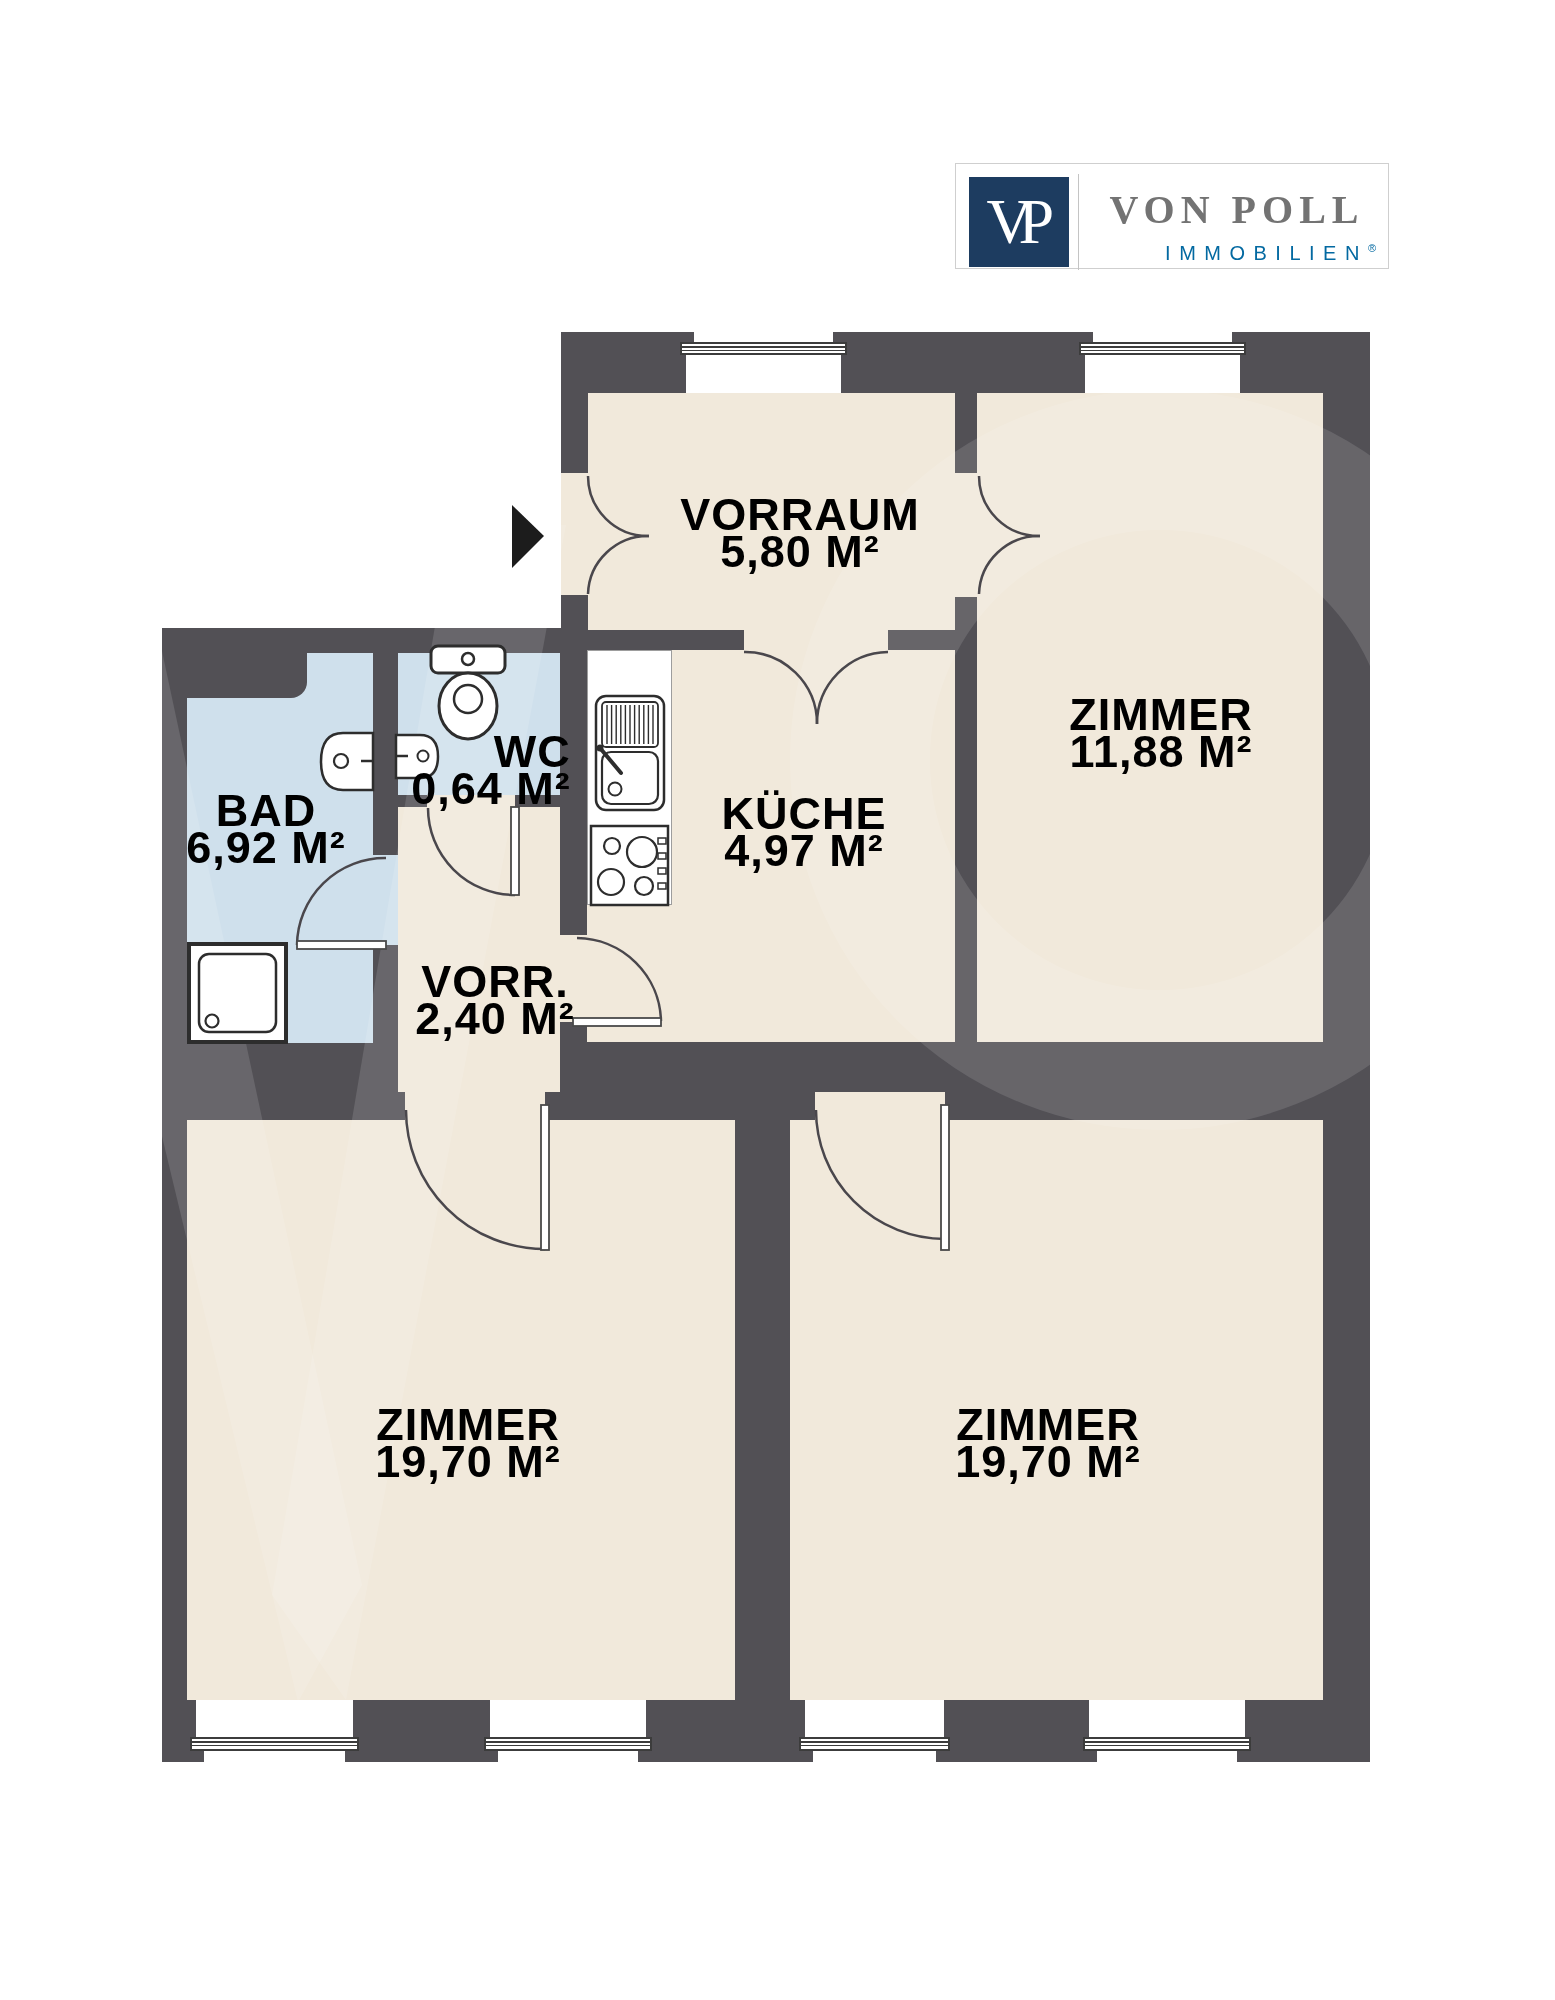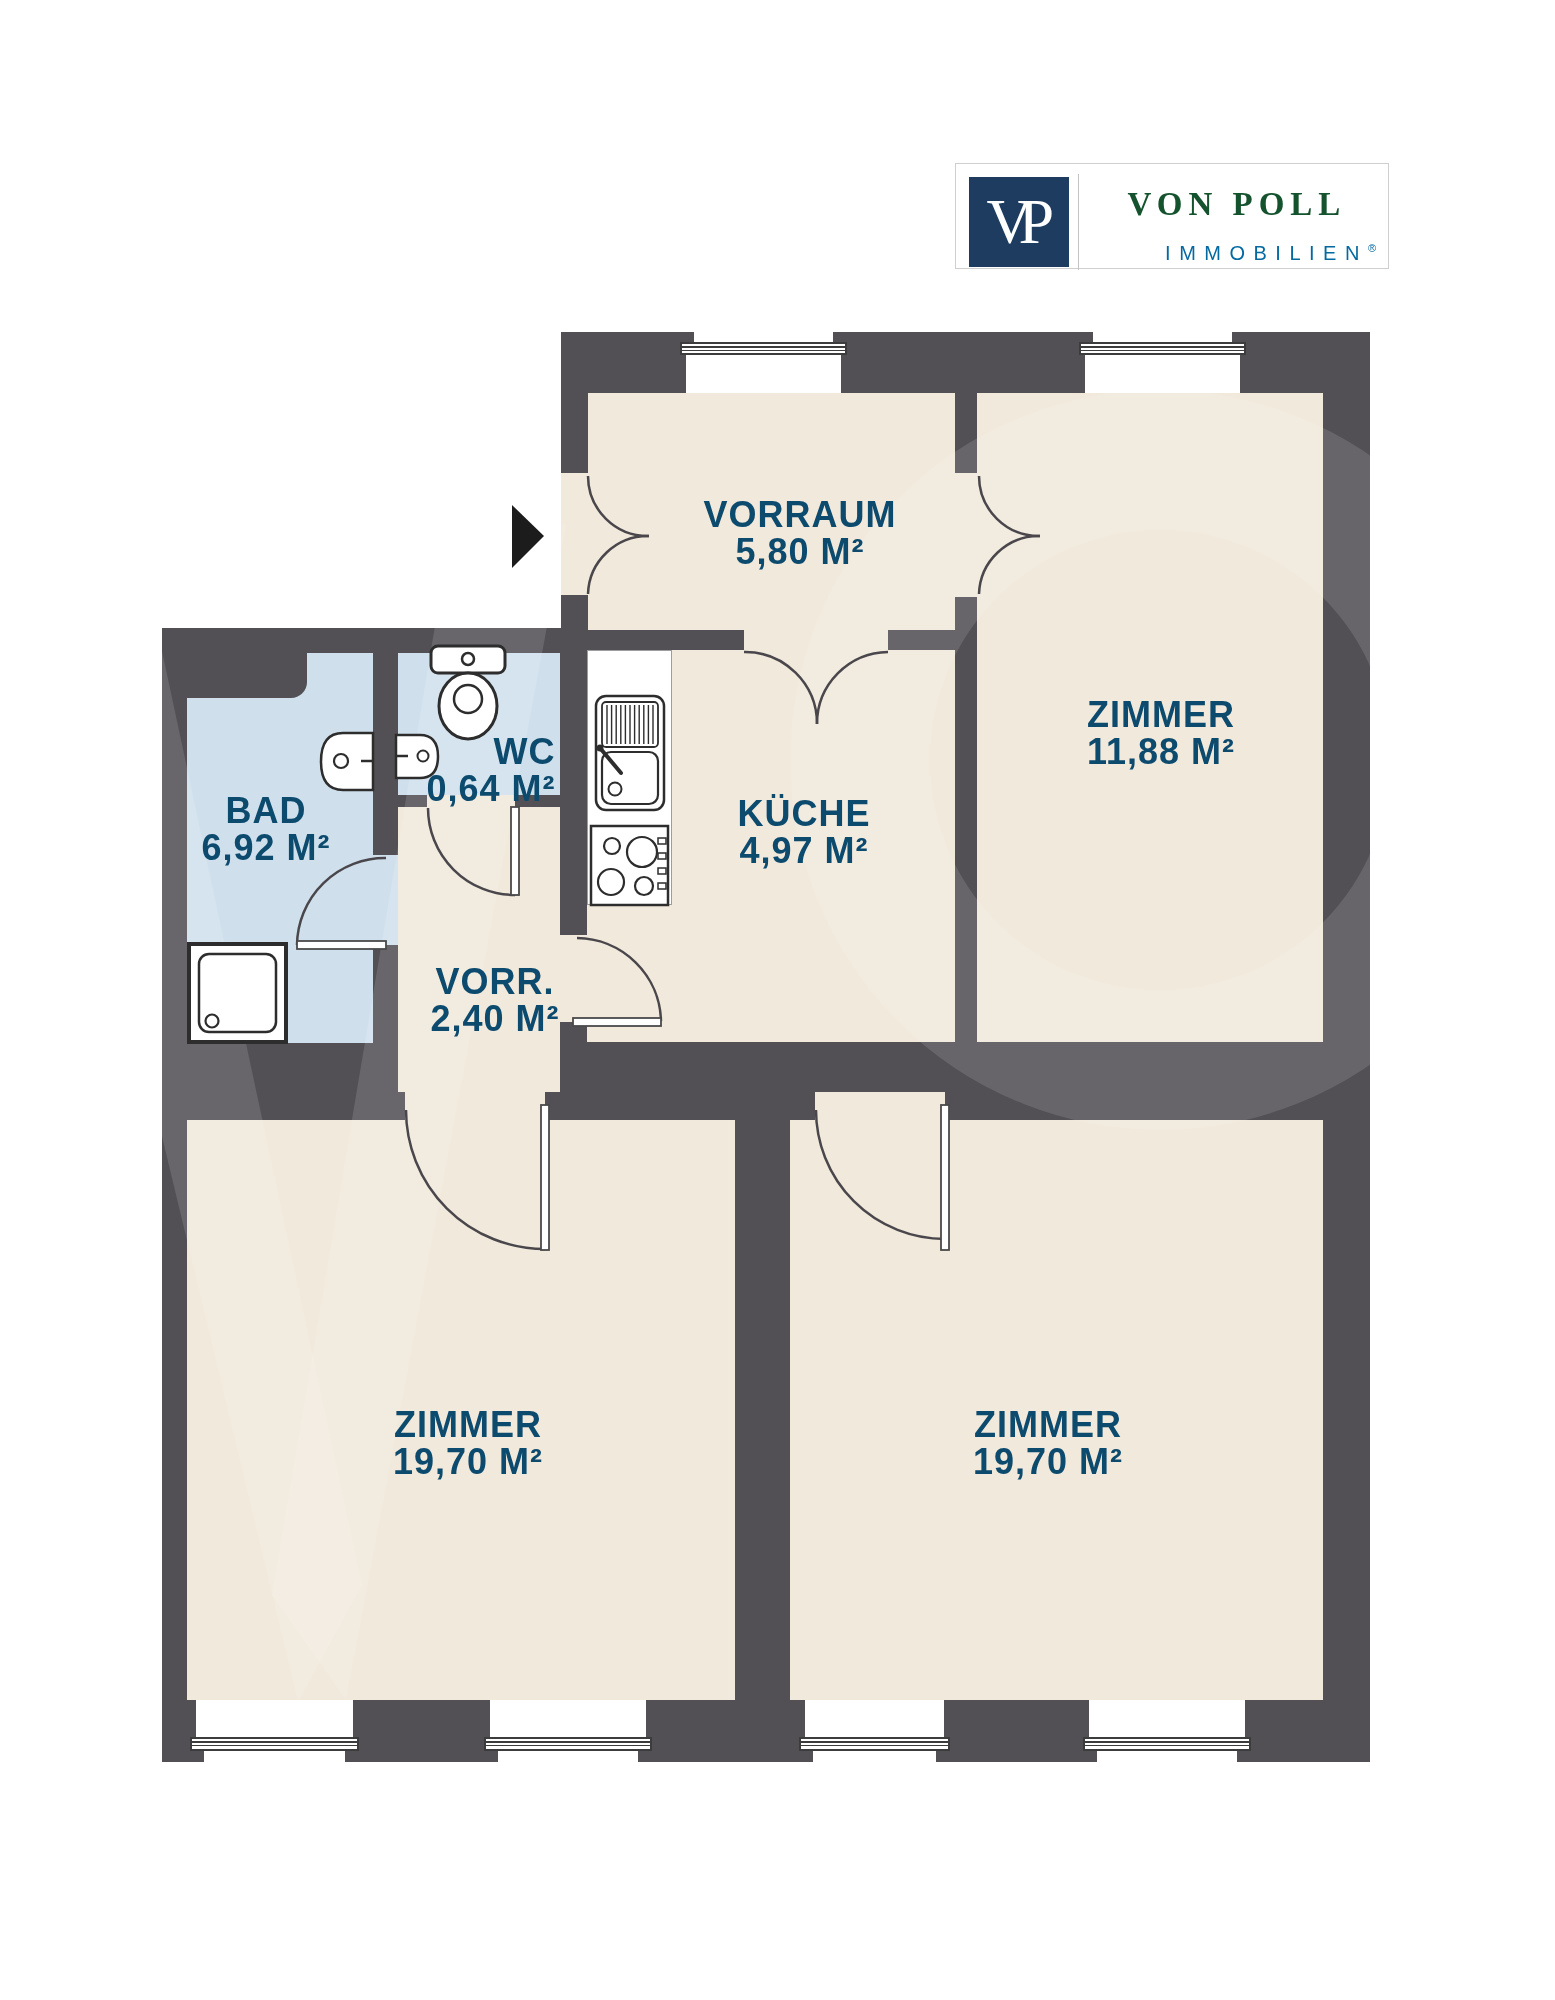--- a/index.html
+++ b/index.html
@@ -7,33 +7,33 @@
          font-family:"Liberation Sans",sans-serif;}
   .wall{position:absolute;background:#525055;}
   .floor{position:absolute;background:#f1e9db;}
   .wet{position:absolute;background:#cfe0ec;}
   .wfit{position:absolute;background:#fff;}
   .win-band{position:absolute;background:#fff;border:2px solid #3c3c3c;box-sizing:border-box;
     background-image:linear-gradient(to bottom,transparent 0,transparent 2.5px,#3c3c3c 2.5px,#3c3c3c 4px,
       transparent 4px,transparent 6px,#3c3c3c 6px,#3c3c3c 7.5px,transparent 7.5px);}
   .counter{position:absolute;background:#fff;border:1px solid #9d9d9d;box-sizing:border-box;}
   .svg-layer{position:absolute;left:0;top:0;pointer-events:none;}
-  .room-label{position:absolute;transform:translateX(-50%);text-align:center;color:#0c4a6e;
-    font-weight:700;font-size:36px;line-height:37px;letter-spacing:1px;white-space:nowrap;}
+  .room-label{position:absolute;transform:translateX(-50%);text-align:center;color:#000000;
+    font-weight:700;font-size:45px;line-height:37px;letter-spacing:1px;white-space:nowrap;}
   .room-label span{display:block;}
   
   .logo-box{position:absolute;left:955px;top:163px;width:434px;height:106px;background:#fff;
     border:1px solid #cfcfcf;box-sizing:border-box;}
   .logo-mark{position:absolute;left:13px;top:13px;width:100px;height:90px;background:#1d3c60;
     color:#fff;display:flex;align-items:center;justify-content:center;
     font-family:"Liberation Serif",serif;font-size:64px;letter-spacing:-0.22em;
     padding-right:0.18em;box-sizing:border-box;}
   .logo-divider{position:absolute;left:122px;top:10px;width:1px;height:96px;background:#c4c4c4;}
   .logo-brand{position:absolute;left:142px;top:22px;width:278px;text-align:center;
-    font-family:"Liberation Serif",serif;font-weight:600;font-size:33px;color:#14532d;
+    font-family:"Liberation Serif",serif;font-weight:600;font-size:40px;color:#737373;
     letter-spacing:6px;white-space:nowrap;}
   .logo-sub{position:absolute;left:142px;top:78px;width:278px;text-align:right;
     font-size:20px;color:#0369a1;letter-spacing:8.5px;white-space:nowrap;}
   .logo-sub sup{font-size:11px;letter-spacing:0;}
 </style>
 </head>
 <body>
 
 <div class="stage">
 

